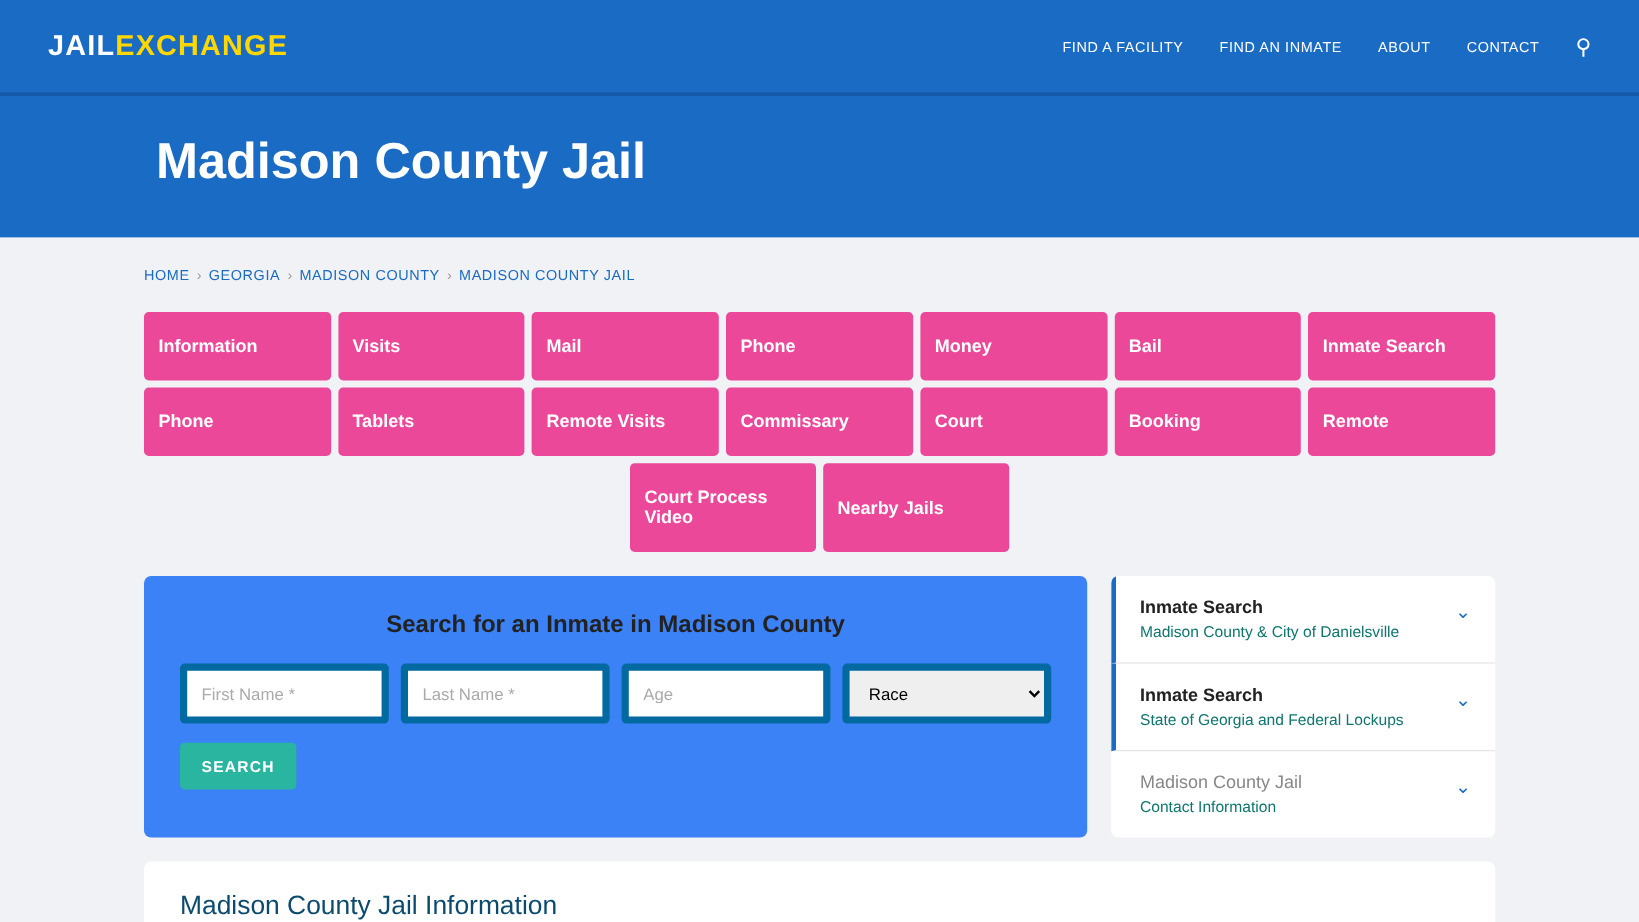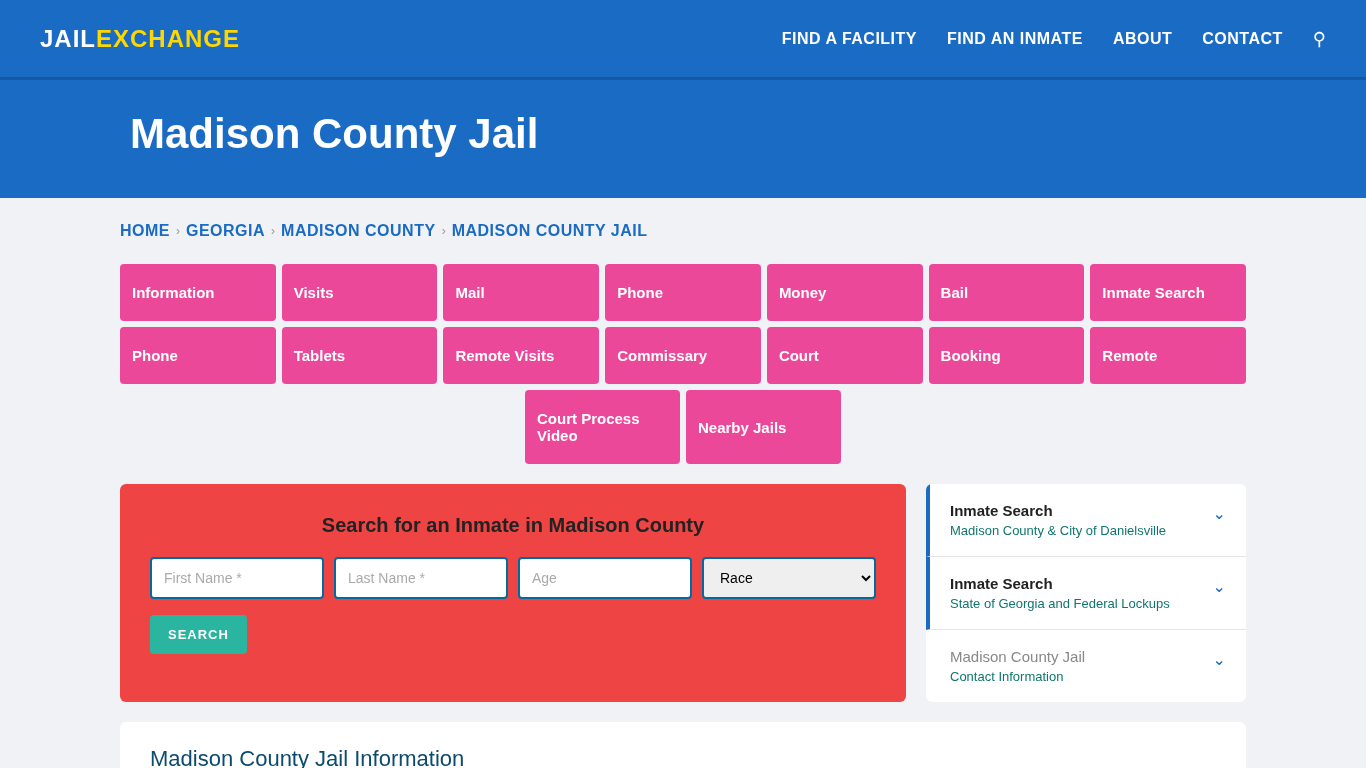--- a/index.html
+++ b/index.html
@@ -25,22 +25,22 @@
     }
     .logo span.exchange { color: #ffd700; }
     nav {
       display: flex;
       align-items: center;
       gap: 30px;
     }
     nav a {
       color: white;
       text-decoration: none;
-      font-size: 16px;
-      font-weight: 700;
+      font-size: 12px;
+      font-weight: 400;
       letter-spacing: 0.5px;
       text-transform: uppercase;
     }
     .search-icon-btn {
       background: none;
       border: none;
       color: white;
       cursor: pointer;
       font-size: 18px;
     }
@@ -110,42 +110,42 @@
 
     
     .content-section {
       display: flex;
       gap: 20px;
       margin-top: 10px;
     }
 
     
     .search-box {
-      background: #ef4444;
+      background: #3b82f6;
       border-radius: 6px;
       padding: 30px 30px 30px 30px;
       flex: 1 1 0;
       min-width: 0;
     }
     .search-box h2 {
       font-size: 20px;
       font-weight: 700;
       text-align: center;
       margin-bottom: 20px;
       color: #222;
     }
     .search-inputs {
       display: flex;
       gap: 10px;
       margin-bottom: 16px;
       flex-wrap: wrap;
     }
     .search-inputs input,
     .search-inputs select {
-      border: 2px solid #0369a1;
+      border: 6px solid #0369a1;
       border-radius: 4px;
       padding: 10px 12px;
       font-size: 14px;
       flex: 1 1 100px;
       min-width: 80px;
     }
     .search-inputs input::placeholder { color: #aaa; }
     .search-btn {
       background: #2ab5a0;
       color: white;

